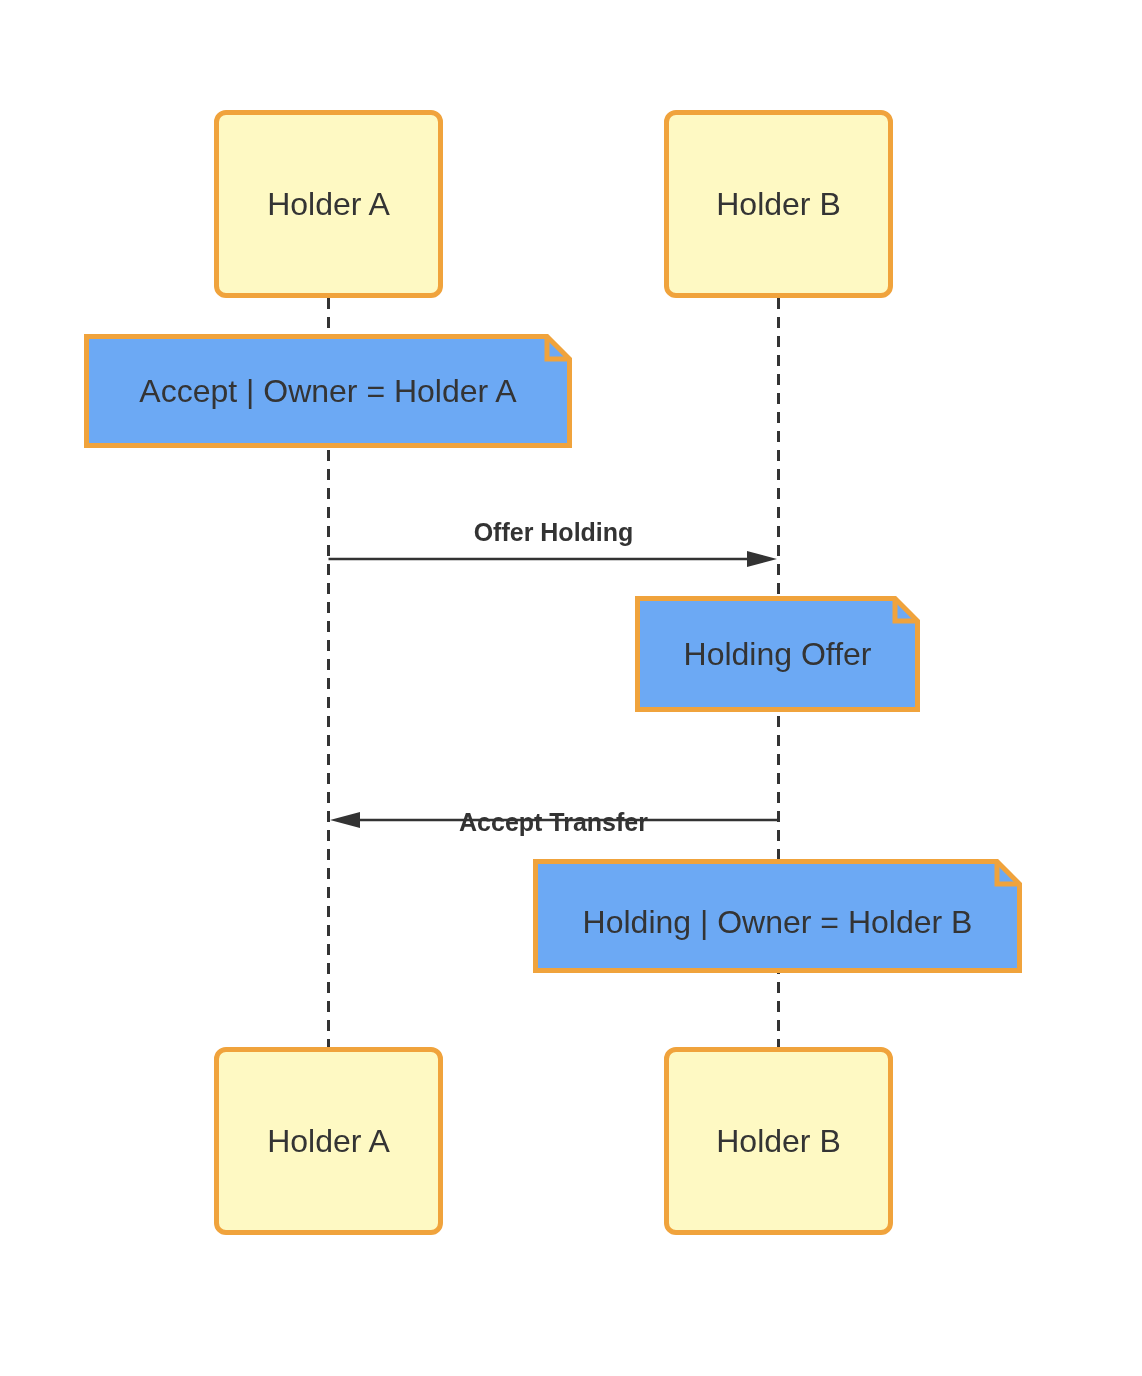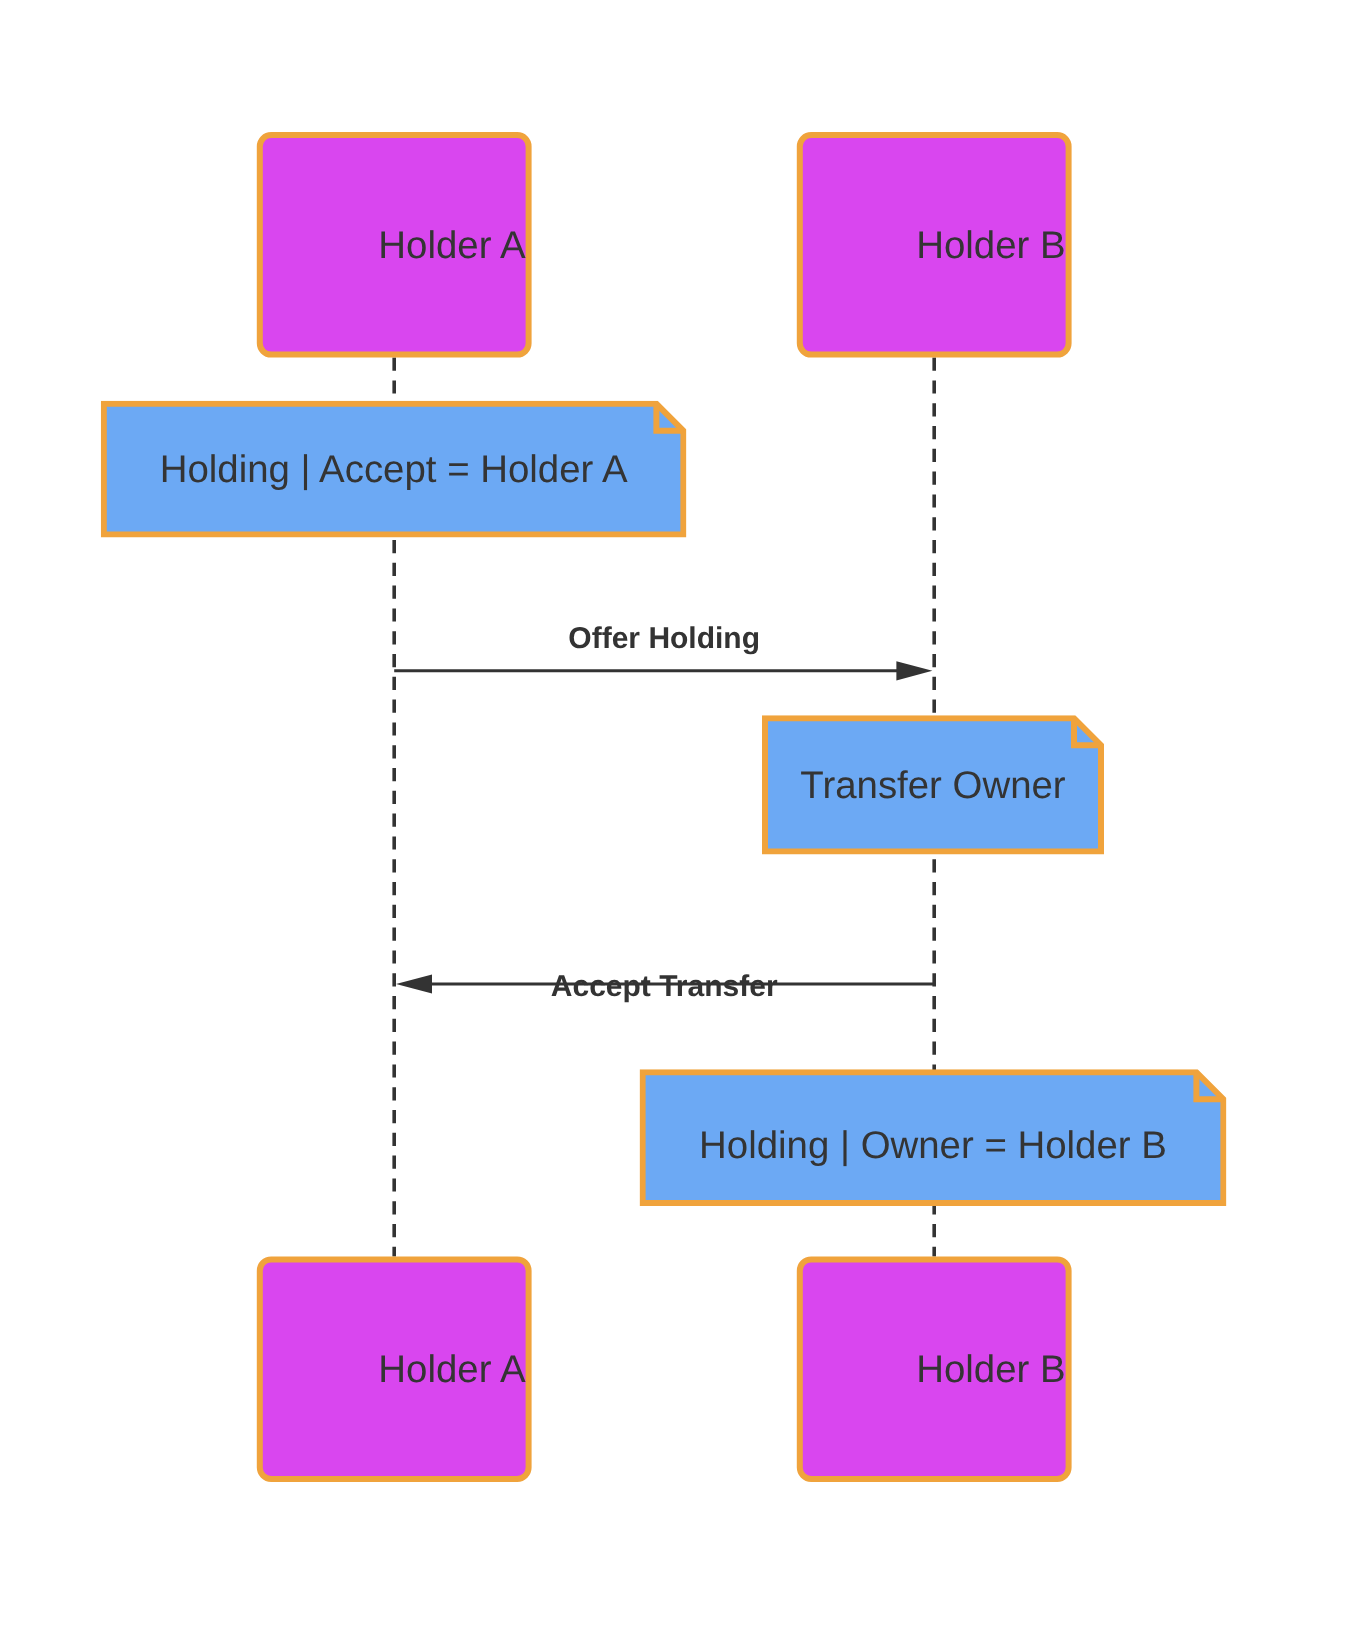--- a/index.html
+++ b/index.html
@@ -18,26 +18,26 @@
   .layer {
     position: absolute;
     left: 0;
     top: 0;
   }
   .actor-box {
     position: absolute;
     width: 229px;
     height: 188px;
     box-sizing: border-box;
-    background: #d946ef;
+    background: #fef9c3;
     border: 5px solid #F0A33C;
     border-radius: 12px;
     display: flex;
     align-items: center;
-    justify-content: flex-end;
+    justify-content: center;
     font-size: 32px;
     color: #343434;
   }
   .note {
     position: absolute;
   }
   .note svg {
     position: absolute;
     left: 0;
     top: 0;
@@ -86,36 +86,36 @@
   </div>
   <div class="actor-box" style="left:664px; top:110px;">
     <span>Holder B</span>
   </div>
 
   <div class="note" style="left:84px; top:334px; width:488px; height:114px;">
     <svg width="488" height="114" viewBox="0 0 488 114">
       <polygon points="2.5,2.5 463,2.5 485.5,25 485.5,111.5 2.5,111.5" fill="#6CA9F4" stroke="#F0A33C" stroke-width="5" stroke-linejoin="miter"></polygon>
       <polyline points="463,2.5 463,25 485.5,25" fill="none" stroke="#F0A33C" stroke-width="5"></polyline>
     </svg>
-    <span class="note-text">Holding | Accept = Holder A</span>
+    <span class="note-text">Accept | Owner = Holder A</span>
   </div>
 
   <div class="msg-label" style="top:518px;">Offer Holding</div>
 
   <div class="note" style="left:635px; top:596px; width:285px; height:116px;">
     <svg width="285" height="116" viewBox="0 0 285 116">
       <polygon points="2.5,2.5 260,2.5 282.5,25 282.5,113.5 2.5,113.5" fill="#6CA9F4" stroke="#F0A33C" stroke-width="5" stroke-linejoin="miter"></polygon>
       <polyline points="260,2.5 260,25 282.5,25" fill="none" stroke="#F0A33C" stroke-width="5"></polyline>
     </svg>
-    <span class="note-text">Transfer Owner</span>
+    <span class="note-text">Holding Offer</span>
   </div>
 
   <div class="msg-label" style="top:808px;">Accept Transfer</div>
 
-  <div class="note" style="left:533px; top:859px; width:489px; height:126px;margin-top:32px;">
+  <div class="note" style="left:533px; top:859px; width:489px; height:126px;">
     <svg width="489" height="114" viewBox="0 0 489 114">
       <polygon points="2.5,2.5 464,2.5 486.5,25 486.5,111.5 2.5,111.5" fill="#6CA9F4" stroke="#F0A33C" stroke-width="5" stroke-linejoin="miter"></polygon>
       <polyline points="464,2.5 464,25 486.5,25" fill="none" stroke="#F0A33C" stroke-width="5"></polyline>
     </svg>
     <span class="note-text">Holding | Owner = Holder B</span>
   </div>
 
   <div class="actor-box" style="left:214px; top:1047px;">
     <span>Holder A</span>
   </div>

